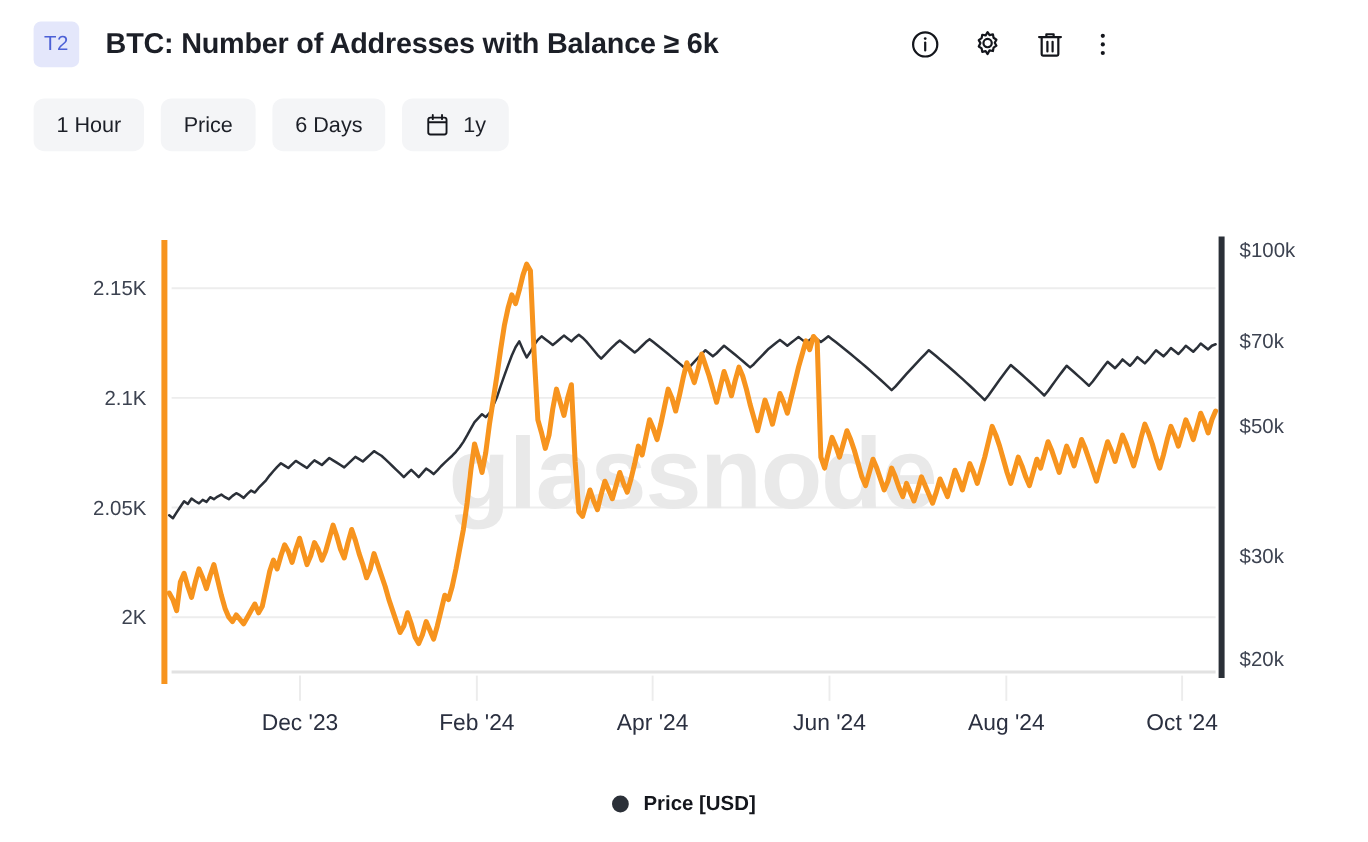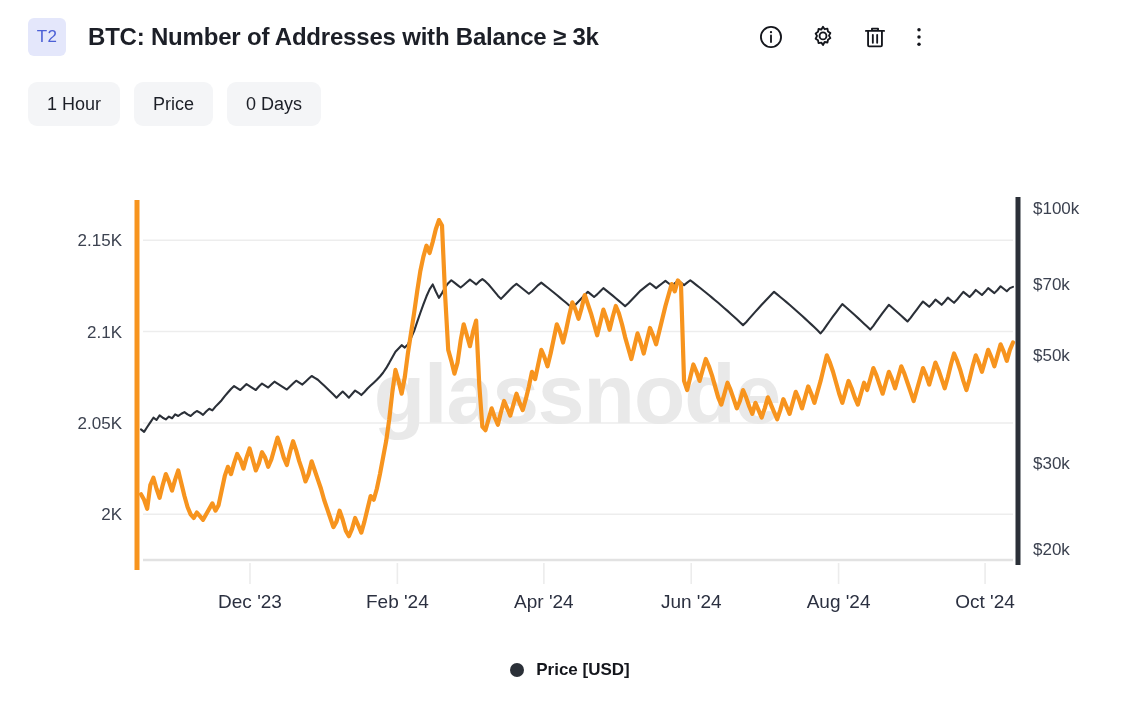--- a/index.html
+++ b/index.html
@@ -60,21 +60,21 @@
   .dot{width:14px;height:14px;border-radius:50%;flex:0 0 auto;}
   .leg-label{font-size:17px;font-weight:700;color:#14161c;white-space:nowrap;}
 </style>
 </head>
 <body>
 
 <div class="card">
 
   <div class="header">
     <div class="badge">T2</div>
-    <div class="title">BTC: Number of Addresses with Balance ≥ 3k</div>
+    <div class="title">BTC: Number of Addresses with Balance ≥ 6k</div>
     <div class="hdr-spacer"></div>
     <div class="hdr-icons">
       <span title="Info">
         <svg class="hicon" viewBox="0 0 24 24" fill="none" stroke="currentColor" stroke-width="1.7">
           <circle cx="12" cy="12" r="9.3"></circle>
           <line x1="12" y1="10.6" x2="12" y2="16.6" stroke-linecap="round"></line>
           <circle cx="12" cy="7.5" r="1.05" fill="currentColor" stroke="none"></circle>
         </svg>
       </span>
       <span title="Settings">
@@ -103,21 +103,32 @@
   </div>
 
   <div class="toolbar">
     <button class="chip">
       <span>1 Hour</span>
     </button>
     <button class="chip">
       <span>Price</span>
     </button>
     <button class="chip">
-      <span>0 Days</span>
+      <span>6 Days</span>
+    </button>
+    <button class="chip">
+      <span>
+        <svg class="cal-icon" viewBox="0 0 24 24" fill="none" stroke="currentColor" stroke-width="1.8">
+          <rect x="3.3" y="5.2" width="17.4" height="16" rx="2.1" stroke-linejoin="round"></rect>
+          <line x1="7.6" y1="2.6" x2="7.6" y2="6.6" stroke-linecap="round"></line>
+          <line x1="16.4" y1="2.6" x2="16.4" y2="6.6" stroke-linecap="round"></line>
+          <line x1="3.3" y1="9.6" x2="20.7" y2="9.6"></line>
+        </svg>
+      </span>
+      <span>1y</span>
     </button>
   </div>
 
   <div class="plot-wrap">
     <svg class="plot-svg" id="chart-svg" width="1140" height="460">
         <line x1="143" x2="1013" y1="60.203045685279164" y2="60.203045685279164" stroke="#ededed" stroke-width="1.6"></line>
         <line x1="143" x2="1013" y1="151.5736040609137" y2="151.5736040609137" stroke="#ededed" stroke-width="1.6"></line>
         <line x1="143" x2="1013" y1="242.94416243654823" y2="242.94416243654823" stroke="#ededed" stroke-width="1.6"></line>
         <line x1="143" x2="1013" y1="334.3147208121827" y2="334.3147208121827" stroke="#ededed" stroke-width="1.6"></line>
         <line x1="143" x2="1013" y1="380" y2="380" stroke="#e2e2e2" stroke-width="2.4"></line>

